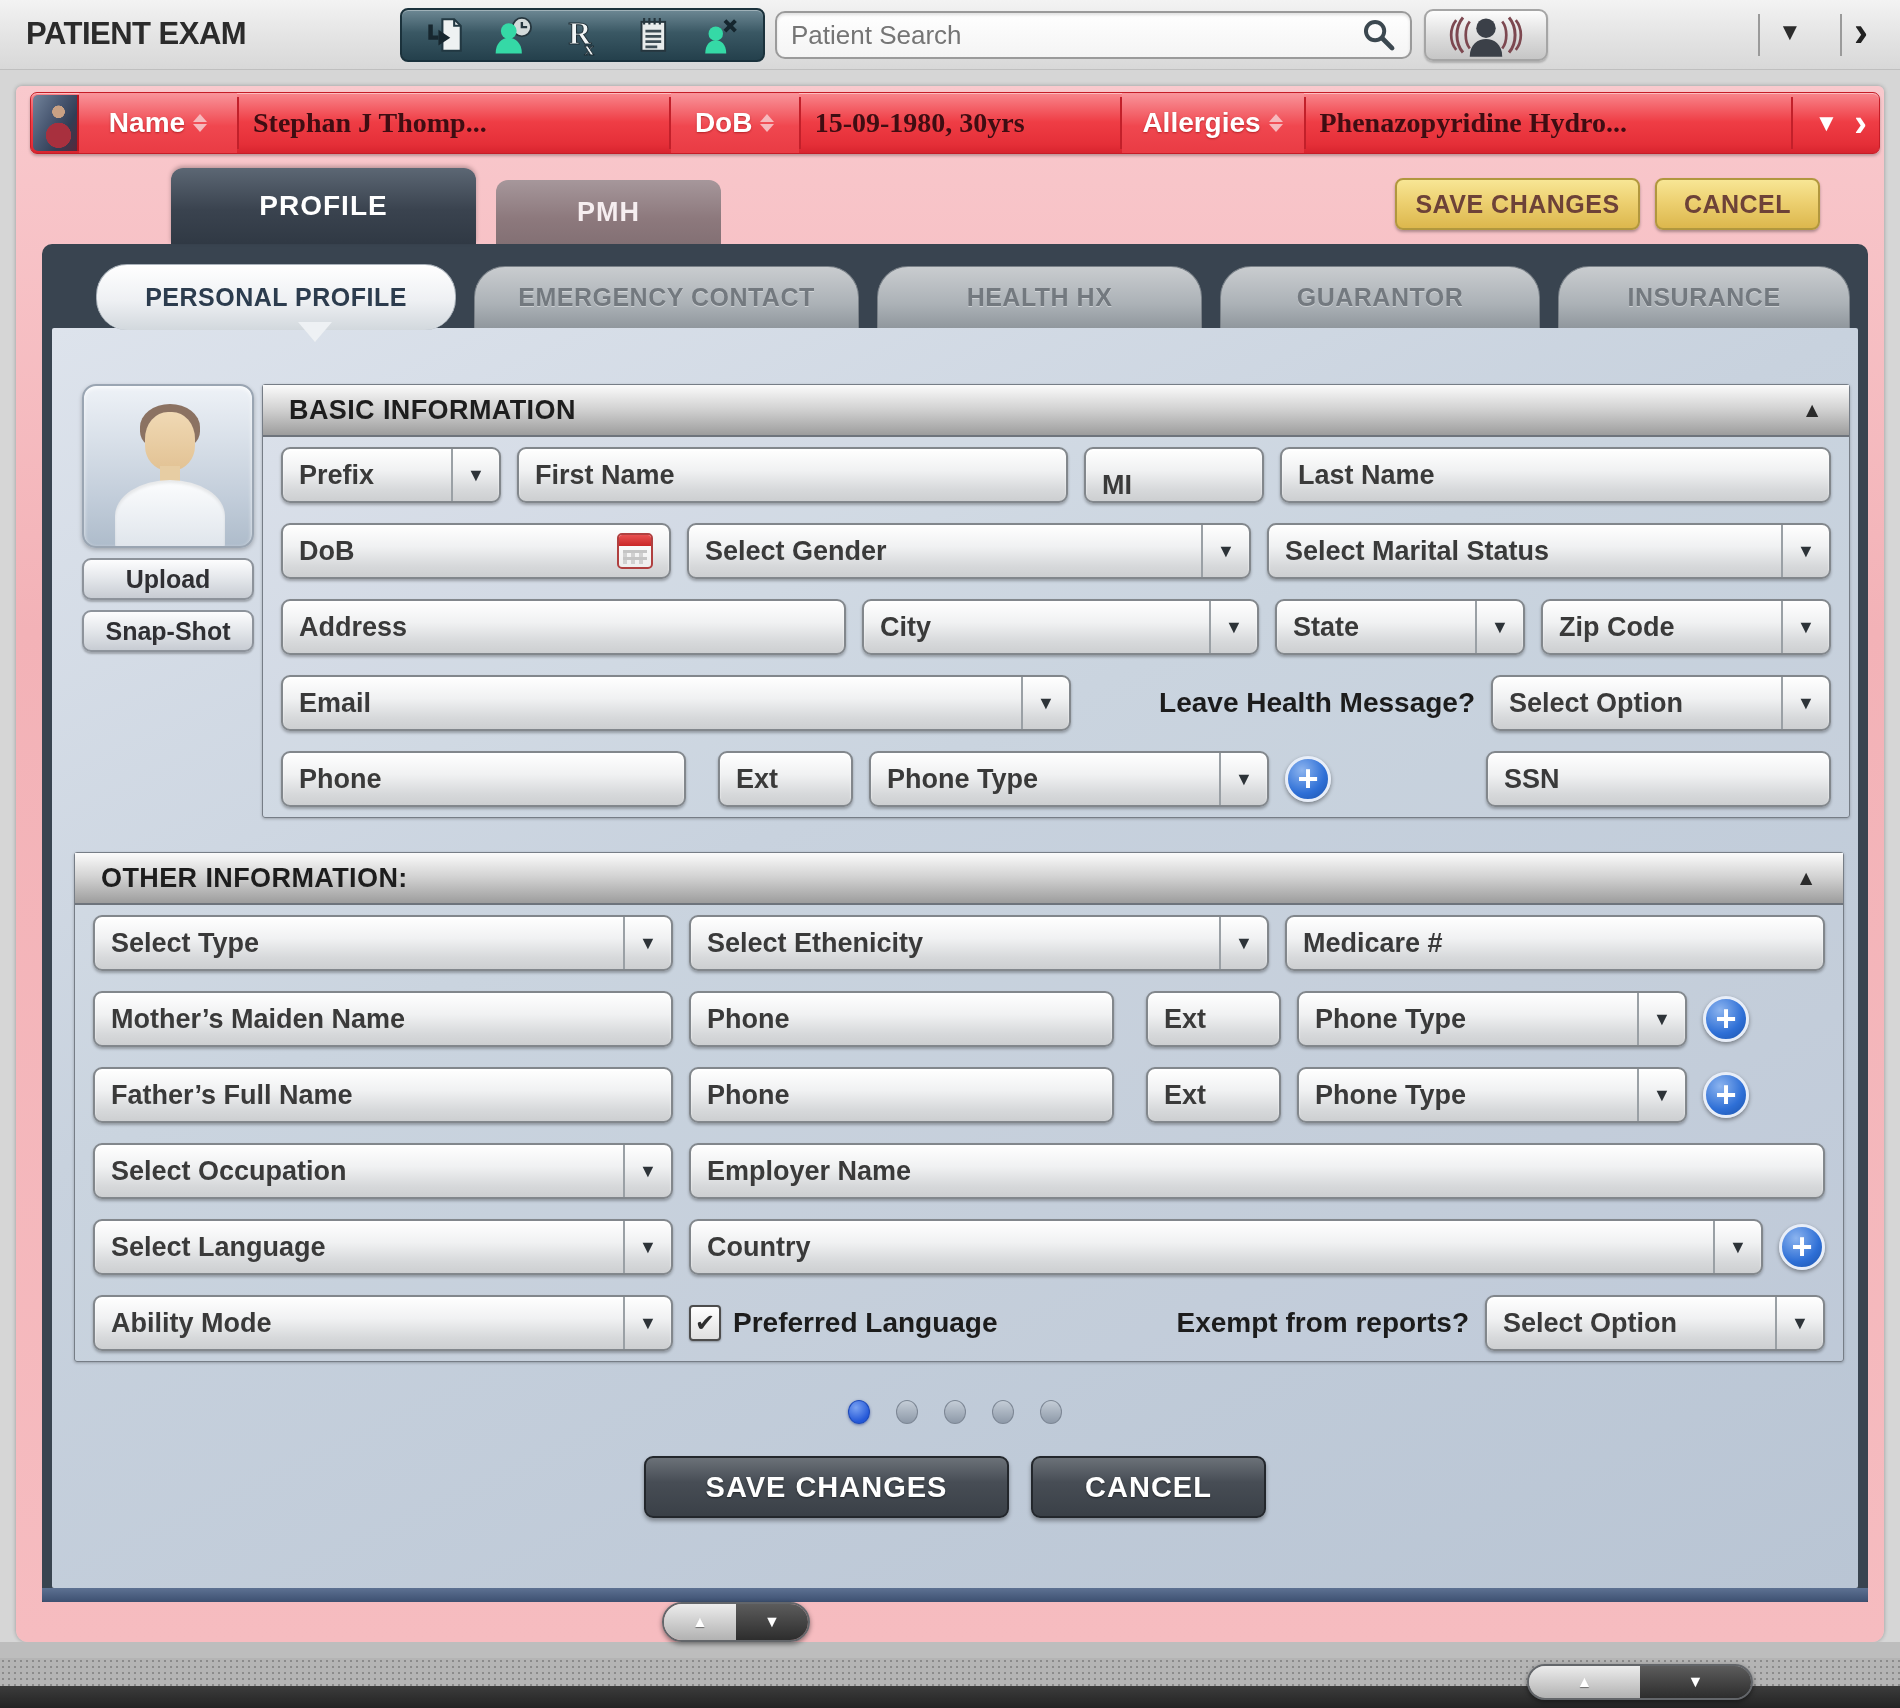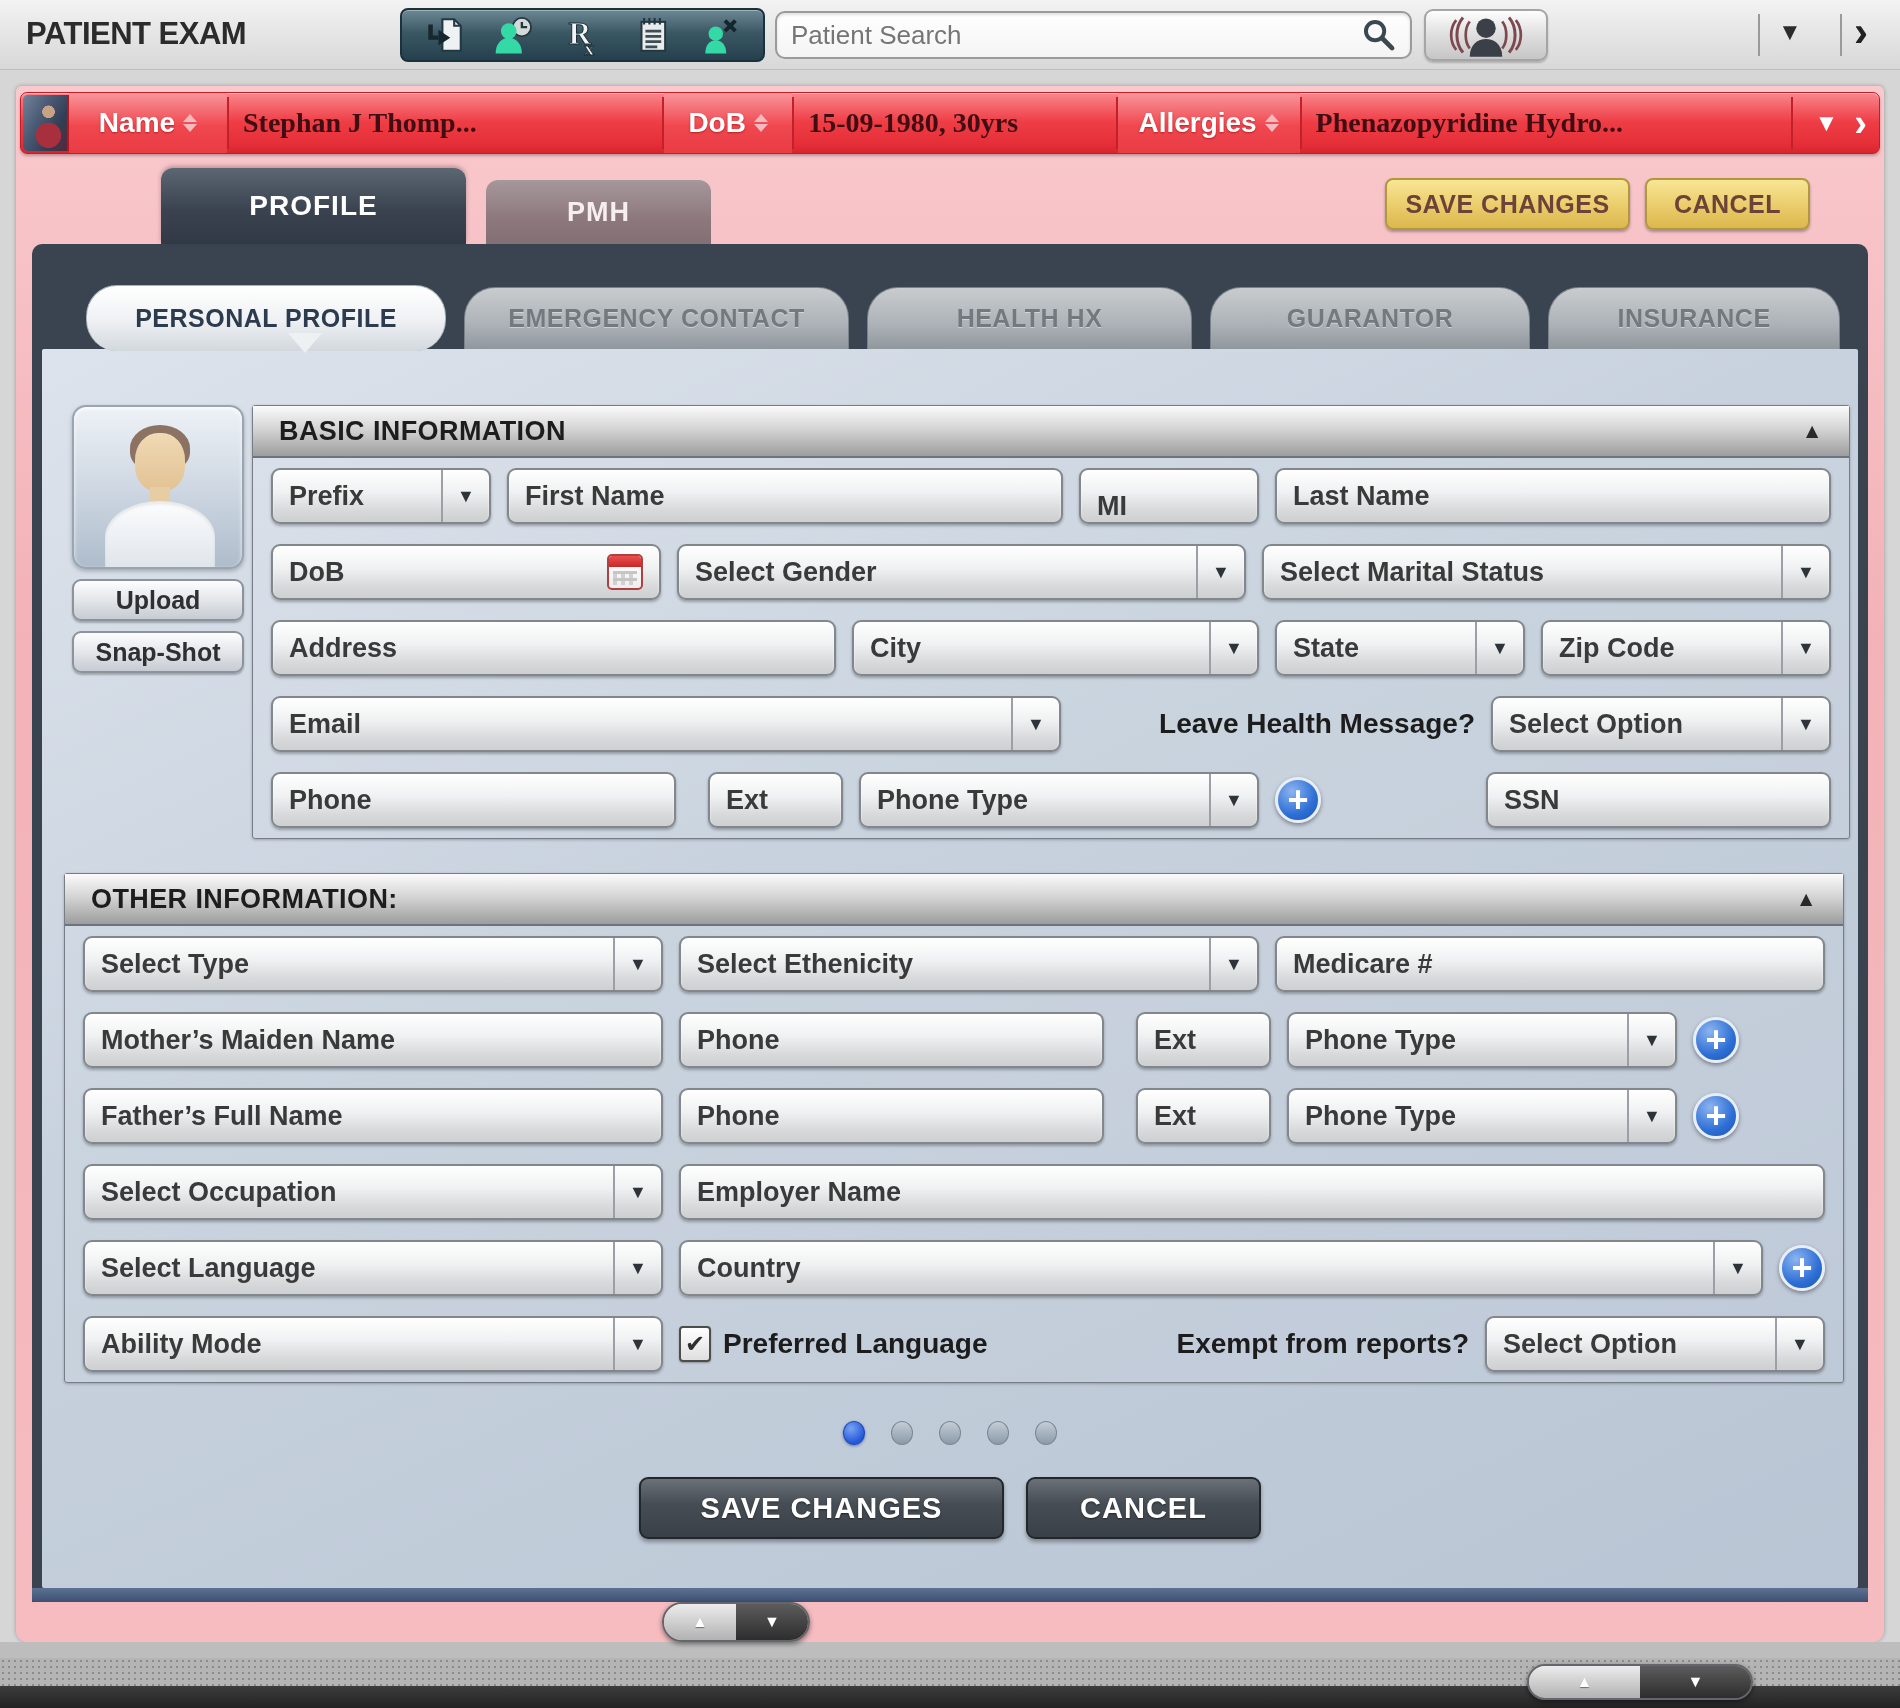--- a/index.html
+++ b/index.html
@@ -25,21 +25,21 @@
   .announce-btn { position:absolute; left:1424px; top:9px; width:124px; height:52px;
     background:linear-gradient(#fdfdfd,#dcdcdc 55%,#c6c6c6); border:2px solid #a5a5a5; border-radius:9px;
     display:flex; align-items:center; justify-content:center; box-shadow:0 2px 2px rgba(0,0,0,.2); cursor:pointer; }
   .tb-sep { position:absolute; top:14px; width:2px; height:42px; background:#9a9a9a; }
   .tb-caret { position:absolute; left:1778px; top:18px; font-size:24px; color:#2c2c2c; cursor:pointer; }
   .tb-next { position:absolute; left:1854px; top:8px; font-size:42px; font-weight:bold; color:#222; cursor:pointer; }
 
   
   .window { position:absolute; left:16px; top:86px; width:1868px; height:1556px;
     background:linear-gradient(#f9c9cd,#f3b2b7 35%,#f6bcc0); border-radius:6px 6px 12px 12px;
-    box-shadow:0 0 4px rgba(0,0,0,.3); }
+    box-shadow:0 0 4px rgba(0,0,0,.3);padding-left:10px; }
 
   
   .banner { margin:6px 4px 0; height:62px; border-radius:7px; position:relative; overflow:hidden;
     background:linear-gradient(#f9868c,#ef3d45 48%,#e52f38 85%,#d8242e);
     border:1px solid #c51d27; display:flex; align-items:stretch;
     box-shadow:inset 0 1px 0 rgba(255,255,255,.45), 0 2px 3px rgba(0,0,0,.25); }
   .pt-photo { width:46px; margin:2px 0 2px 2px; border-radius:5px 0 0 5px; border-right:2px solid #b8141e;
     background:
       radial-gradient(circle at 58% 30%, #c9a184 0 13%, transparent 14%),
       radial-gradient(circle at 58% 72%, #a8303e 0 26%, transparent 27%),
@@ -71,21 +71,21 @@
   .btn-gold { position:absolute; top:24px; height:52px; border-radius:8px;
     background:linear-gradient(#f8e695,#eccf6f 48%,#dcb74d); border:2px solid #b1973e;
     color:#6d4238; font-weight:bold; font-size:25px; display:flex; align-items:center; justify-content:center;
     box-shadow:0 2px 3px rgba(0,0,0,.3); cursor:pointer; letter-spacing:.5px; }
   .save-top { left:1369px; width:245px; }
   .cancel-top { left:1629px; width:165px; }
 
   
   .panel { margin:0 16px; height:1358px; background:#394450; border-radius:10px 10px 0 0;
     padding:0 10px; display:flex; flex-direction:column; }
-  .subtabs { height:94px; display:flex; align-items:flex-end; gap:18px; padding:0 0 0 44px; position:relative;margin-top:11px; }
+  .subtabs { height:84px; display:flex; align-items:flex-end; gap:18px; padding:0 0 0 44px; position:relative; }
   .pill { height:62px; border-radius:31px 31px 0 0; display:flex; align-items:center; justify-content:center;
     font-size:25px; font-weight:bold; letter-spacing:.5px; cursor:pointer; border:1px solid #7a8188; border-bottom:none; }
   .pill.on { background:linear-gradient(#ffffff,#eef0f3 55%,#d2d8dd); color:#2c3c4e; border-color:#aab2ba;
     border-radius:31px; height:66px; margin-bottom:-2px; position:relative; z-index:2; }
   .pill.off { background:linear-gradient(#c9cccf,#acb2b7 60%,#90979d); color:#73797f;
     text-shadow:0 1px 0 rgba(255,255,255,.4); border-radius:31px 31px 0 0; }
   .pill.w1{width:360px;} .pill.w2{width:385px;} .pill.w3{width:320px;} .pill.w4{width:325px;} .pill.w5{width:292px;}
   .tab-pointer { position:absolute; left:246px; top:78px; width:0; height:0; z-index:3;
     border-left:17px solid transparent; border-right:17px solid transparent; border-top:20px solid #eef1f4; }
 

